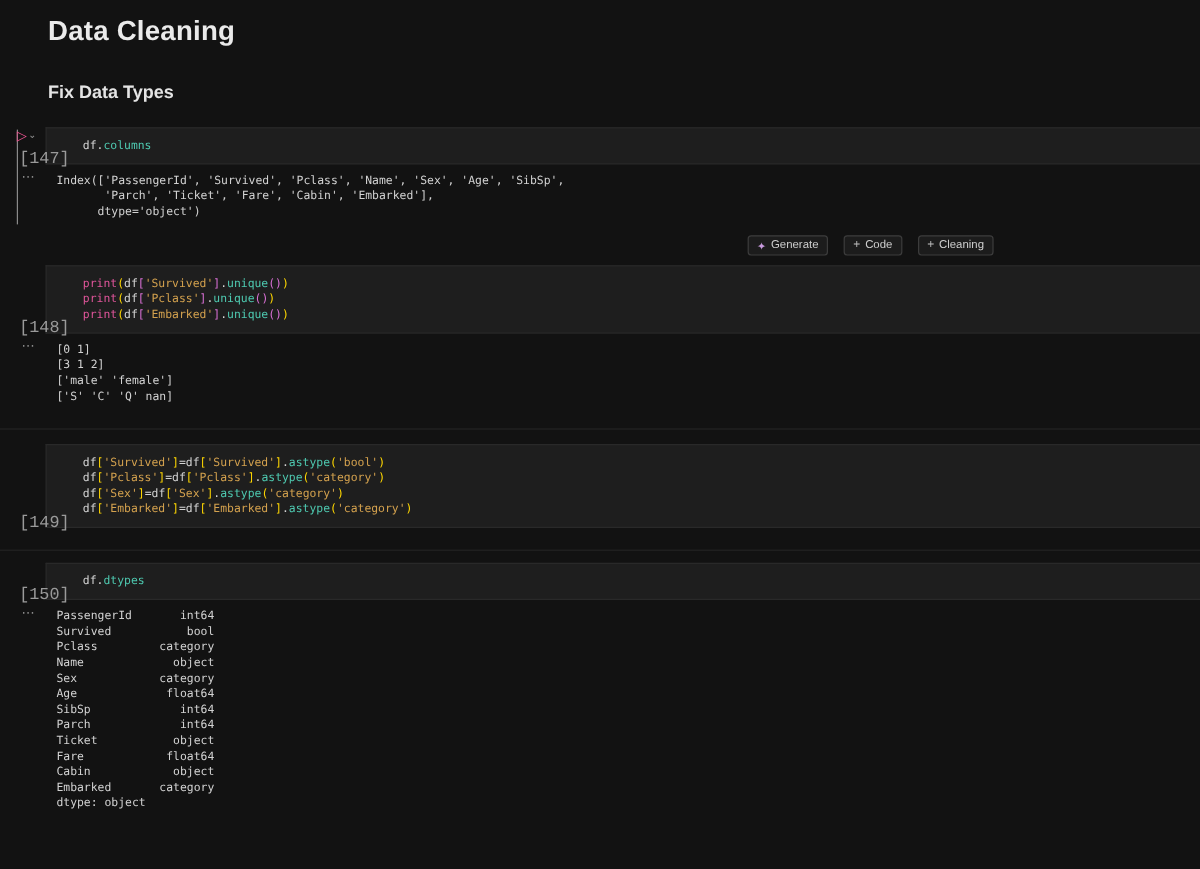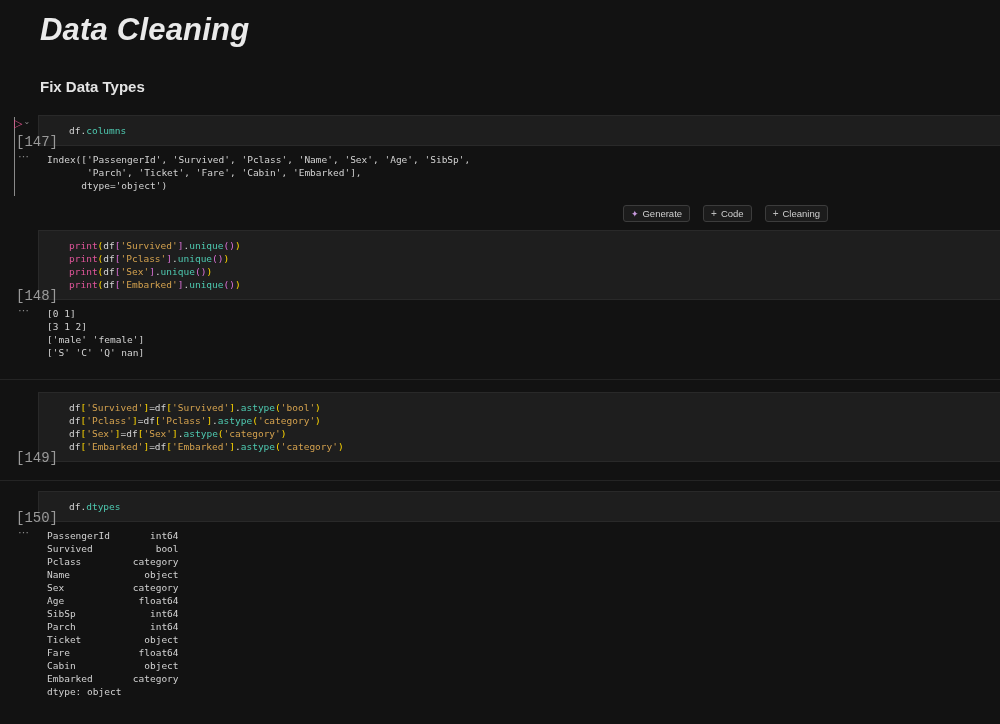--- a/index.html
+++ b/index.html
@@ -6,21 +6,21 @@
   html,body { margin:0; padding:0; }
   body {
     width:1000px; height:724px;
     background:#121212;
     overflow:hidden;
     font-family:"Liberation Sans", sans-serif;
     padding-top:8px;
   }
   h1.nb-title {
     margin:4px 0 0 40px;
-    font-size:31px; font-weight:600; color:#eaeaea; letter-spacing:.2px;font-style:italic;
+    font-size:23px; font-weight:600; color:#eaeaea; letter-spacing:.2px;
   }
   h2.nb-subtitle {
     margin:30px 0 0 40px;
     font-size:15px; font-weight:600; color:#e4e4e4;
   }
   .cell-group { position:relative; }
   .g1 { margin-top:20px; }
   .g2 { margin-top:8px; padding-bottom:14px; border-bottom:1px solid #242424; }
   .g3 { margin-top:12px; padding-bottom:18px; border-bottom:1px solid #242424; }
   .g4 { margin-top:10px; }
@@ -133,21 +133,20 @@
 
   <div class="cell-group g2">
     <div class="cell-row">
       <div class="gutter">
         <div class="exec">[148]</div>
       </div>
       <div class="code-area">
         <div>
             <div class="code-line"><span class="t-fn">print</span><span class="t-b1">(</span><span class="t-v">df</span><span class="t-b2">[</span><span class="t-s">'Survived'</span><span class="t-b2">]</span><span class="t-p">.</span><span class="t-m">unique</span><span class="t-b2">(</span><span class="t-b2">)</span><span class="t-b1">)</span></div>
             <div class="code-line"><span class="t-fn">print</span><span class="t-b1">(</span><span class="t-v">df</span><span class="t-b2">[</span><span class="t-s">'Pclass'</span><span class="t-b2">]</span><span class="t-p">.</span><span class="t-m">unique</span><span class="t-b2">(</span><span class="t-b2">)</span><span class="t-b1">)</span></div>
-            <div class="code-line"><span class="t-fn">print</span><span class="t-b1">(</span><span class="t-v">df</span><span class="t-b2">[</span><span class="t-s">'Sex'</span><span class="t-b2">]</span><span class="t-p">.</span><span class="t-m">unique</span><span class="t-b2">(</span><span class="t-b2">)</span><span class="t-b1">)</span></div>
             <div class="code-line"><span class="t-fn">print</span><span class="t-b1">(</span><span class="t-v">df</span><span class="t-b2">[</span><span class="t-s">'Embarked'</span><span class="t-b2">]</span><span class="t-p">.</span><span class="t-m">unique</span><span class="t-b2">(</span><span class="t-b2">)</span><span class="t-b1">)</span></div>
           </div>
       </div>
     </div>
     <div class="out-row">
       <div class="gutter">
         <span class="more-icon">⋯</span>
       </div>
       <pre class="out">[0 1]
 [3 1 2]

